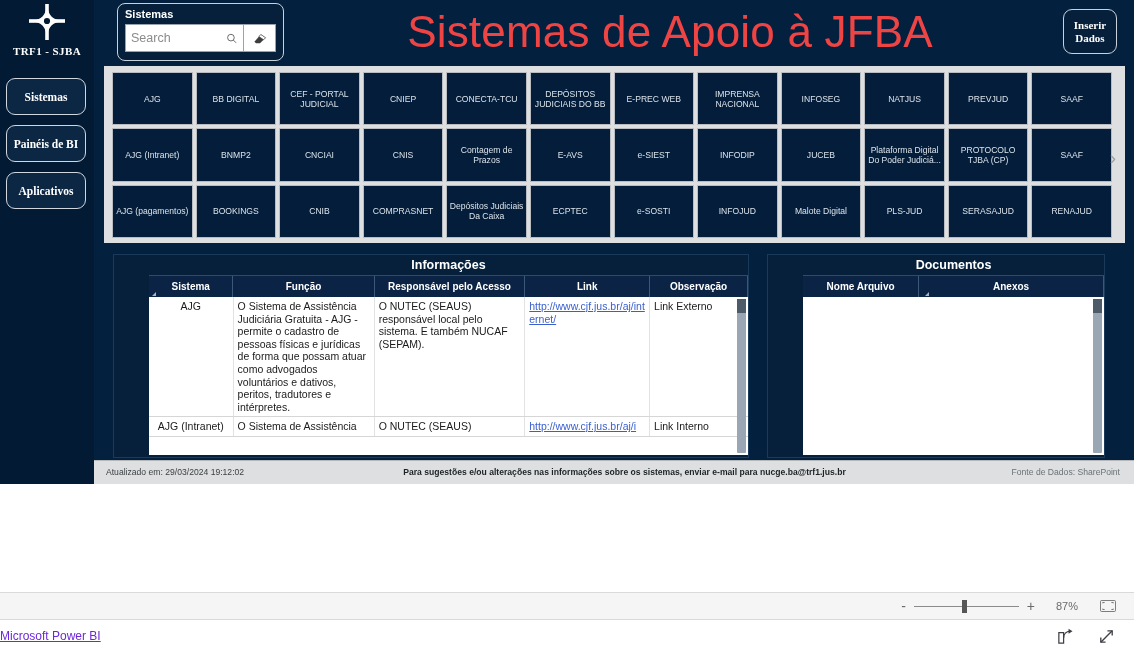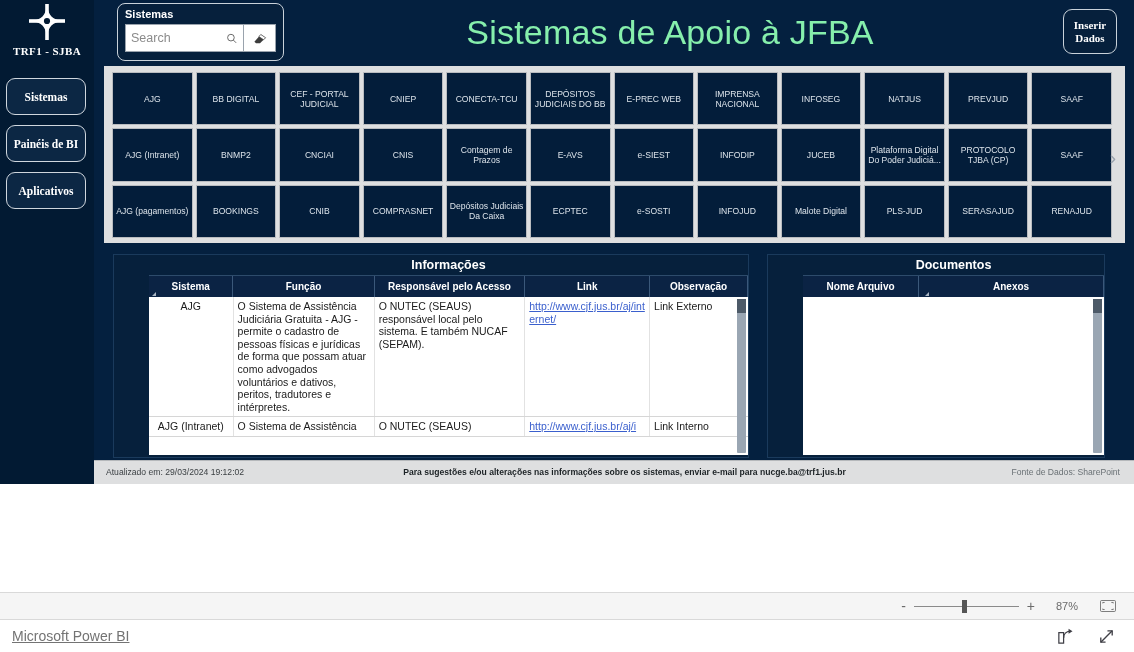--- a/index.html
+++ b/index.html
@@ -56,22 +56,22 @@
   }
   .nav-btn.n0 { top: 78px; }
   .nav-btn.n1 { top: 125px; }
   .nav-btn.n2 { top: 172px; }
 
   
   #hdr-title {
     position: absolute; left: 300px; top: 6px;
     width: 740px; height: 52px;
     display: flex; align-items: center; justify-content: center;
-    color: #86efac;
-    font-size: 34px;
+    color: #ef4444;
+    font-size: 44px;
     font-weight: 400;
     letter-spacing: .2px;
   }
 
   #insert-btn {
     position: absolute; left: 1063px; top: 9px;
     width: 54px; height: 45px;
     background: #06203c;
     border: 1.4px solid #c9d2da;
     border-radius: 9px;
@@ -321,23 +321,22 @@
   }
 
   
   #bottom-bar {
     position: absolute; left: 0; top: 620px;
     width: 1134px; height: 32px;
     background: #ffffff;
     display: flex; align-items: center;
   }
   #pbi-link {
-    margin-left: 12px;
-    color: #737373;
-    font-size: 14px;
+    color: #6d28d9;
+    font-size: 12px;
     text-decoration: underline;
     cursor: pointer;
   }
   #bottom-icons {
     margin-left: auto;
     display: flex; align-items: center; gap: 22px;
     padding-right: 18px;
   }
   .bi-icon { cursor: pointer; }
 </style>

